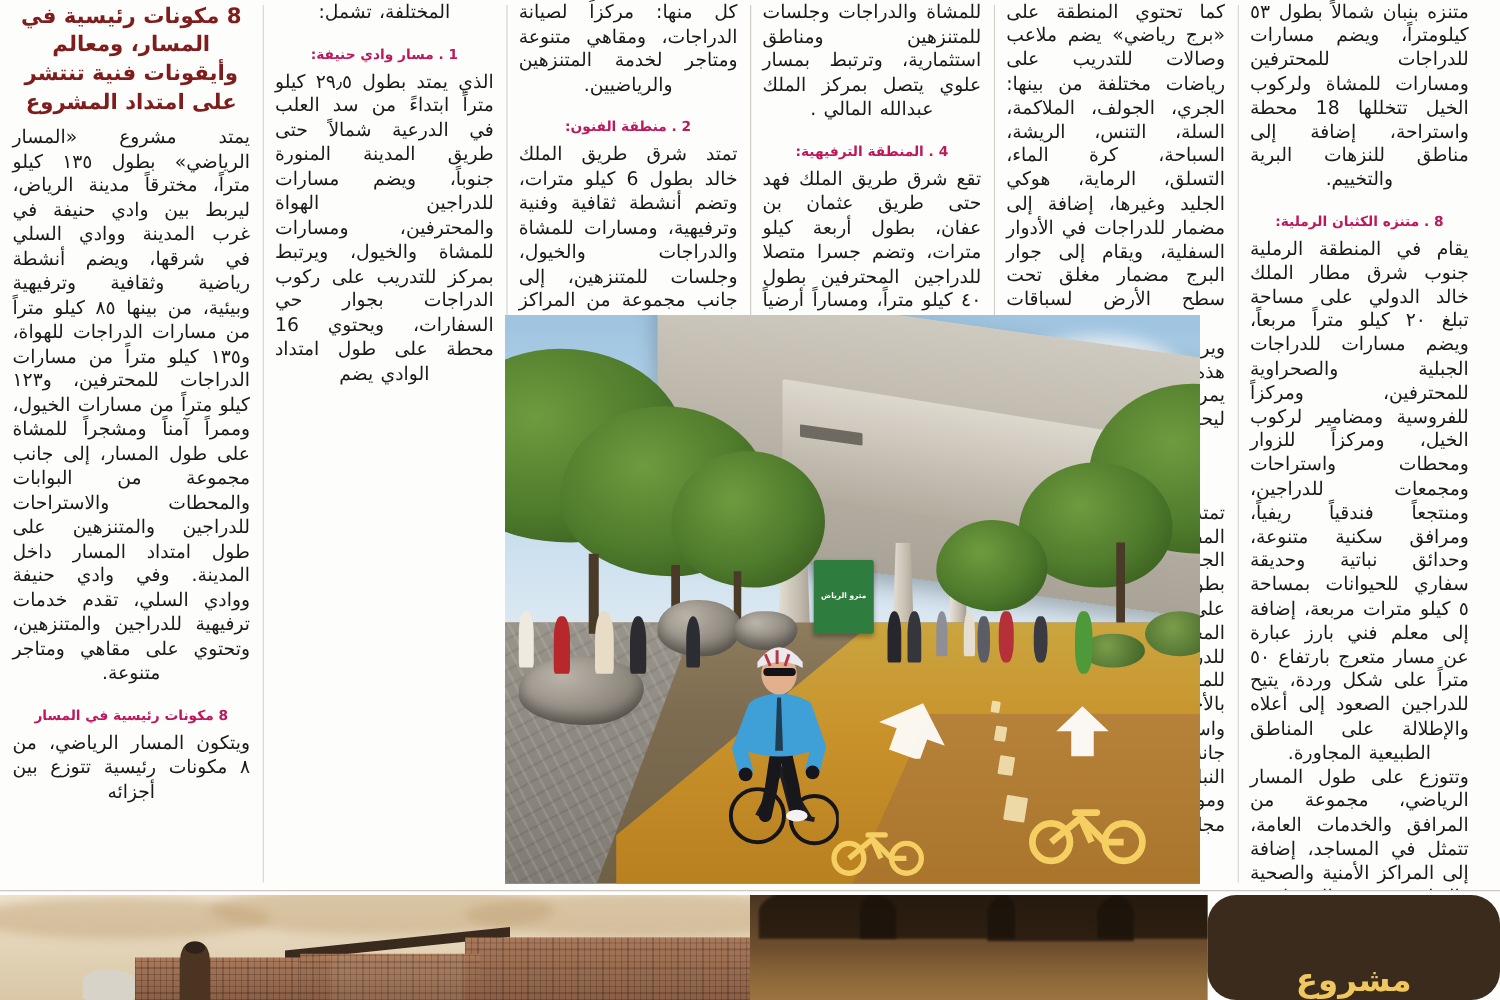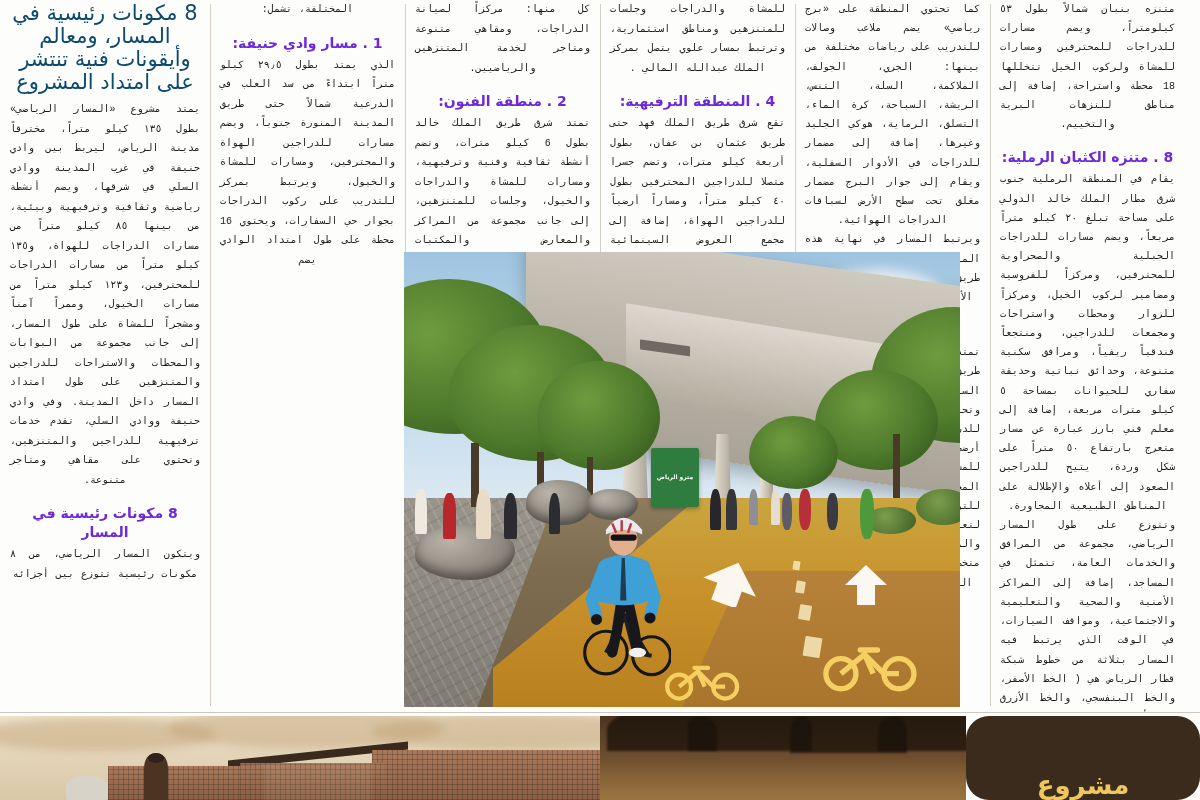--- a/index.html
+++ b/index.html
@@ -41,43 +41,42 @@
 
   
   .ar{
     direction:rtl;
     text-align:justify;
     text-align-last:center;
     font-family:"DejaVu Sans","Liberation Sans",sans-serif;
   }
   p.body{
     margin:0 0 0 0;
-    font-size:10px;
+    font-size:15px;
     line-height:19.5px;
     color:#1a1a1a;
     letter-spacing:0px;
     word-spacing:1px;
-    font-family:Liberation Mono, monospace;
   }
   p.body.tight{line-height:19.2px;}
   h3.sub{
     margin:14px 0 3px 0;
-    font-size:14px;
+    font-size:11px;
     line-height:19px;
     font-weight:bold;
-    color:#6d28d9;
+    color:#be185d;
     text-align:center;
     direction:rtl;
   }
   h2.head{
     margin:2px 0 6px 0;
-    font-size:21px;
+    font-size:17px;
     line-height:23px;
-    font-weight:normal;
-    color:#0c4a6e;
+    font-weight:bold;
+    color:#7f1d1d;
     text-align:center;
     direction:rtl;
   }
 
   
   .figure{
     position:absolute;
     left:404px;top:252px;
     width:556px;height:455px;
     overflow:hidden;

